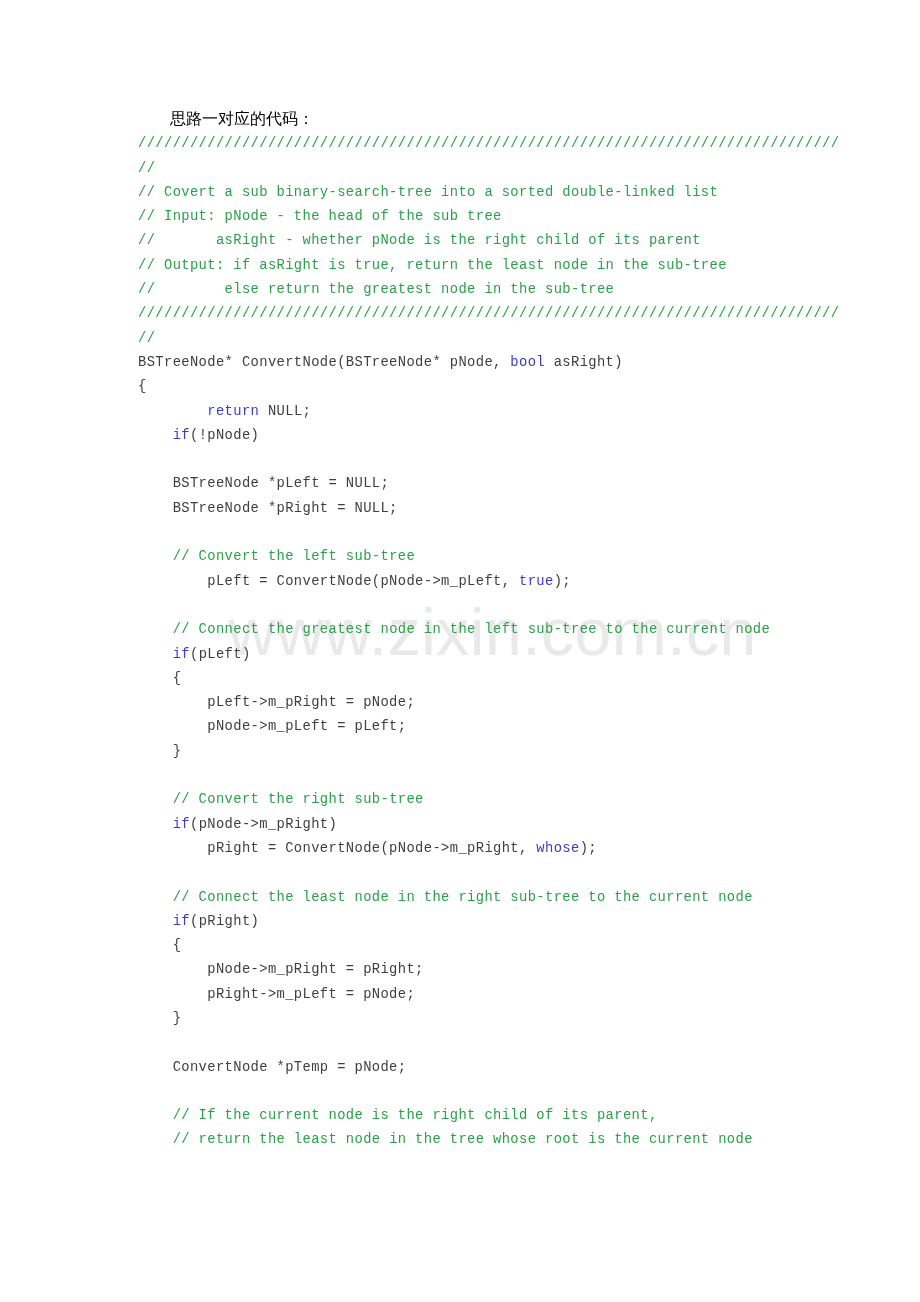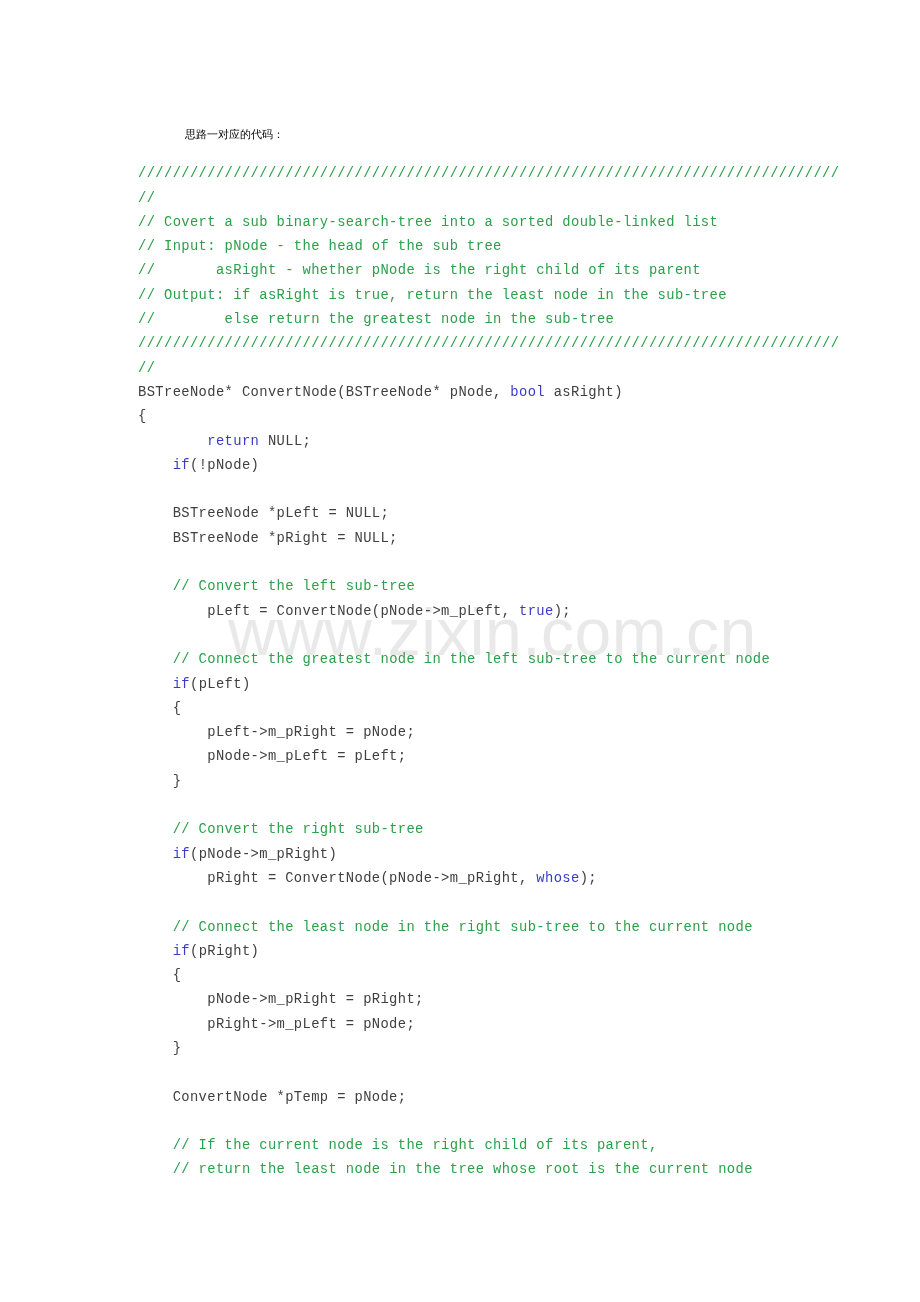--- a/index.html
+++ b/index.html
@@ -45,26 +45,26 @@
   #content {
     position: absolute;
     left: 138px;
     top: 106px;
     width: 700px;
     z-index: 2;
   }
 
   .cjk-line {
     font-family: "Liberation Serif", serif;
-    font-size: 11px;
+    font-size: 16px;
     line-height: 24.3px;
     color: #000000;
     text-indent: 31px;
     white-space: pre;
-    margin: 16px;
+    margin: 1px;
   }
 
   .code-line {
     font-family: "Liberation Mono", monospace;
     font-size: 13.8px;
     line-height: 24.3px;
     letter-spacing: 0.38px;
     white-space: pre;
     margin: 0;
     color: #3f3f3f;

